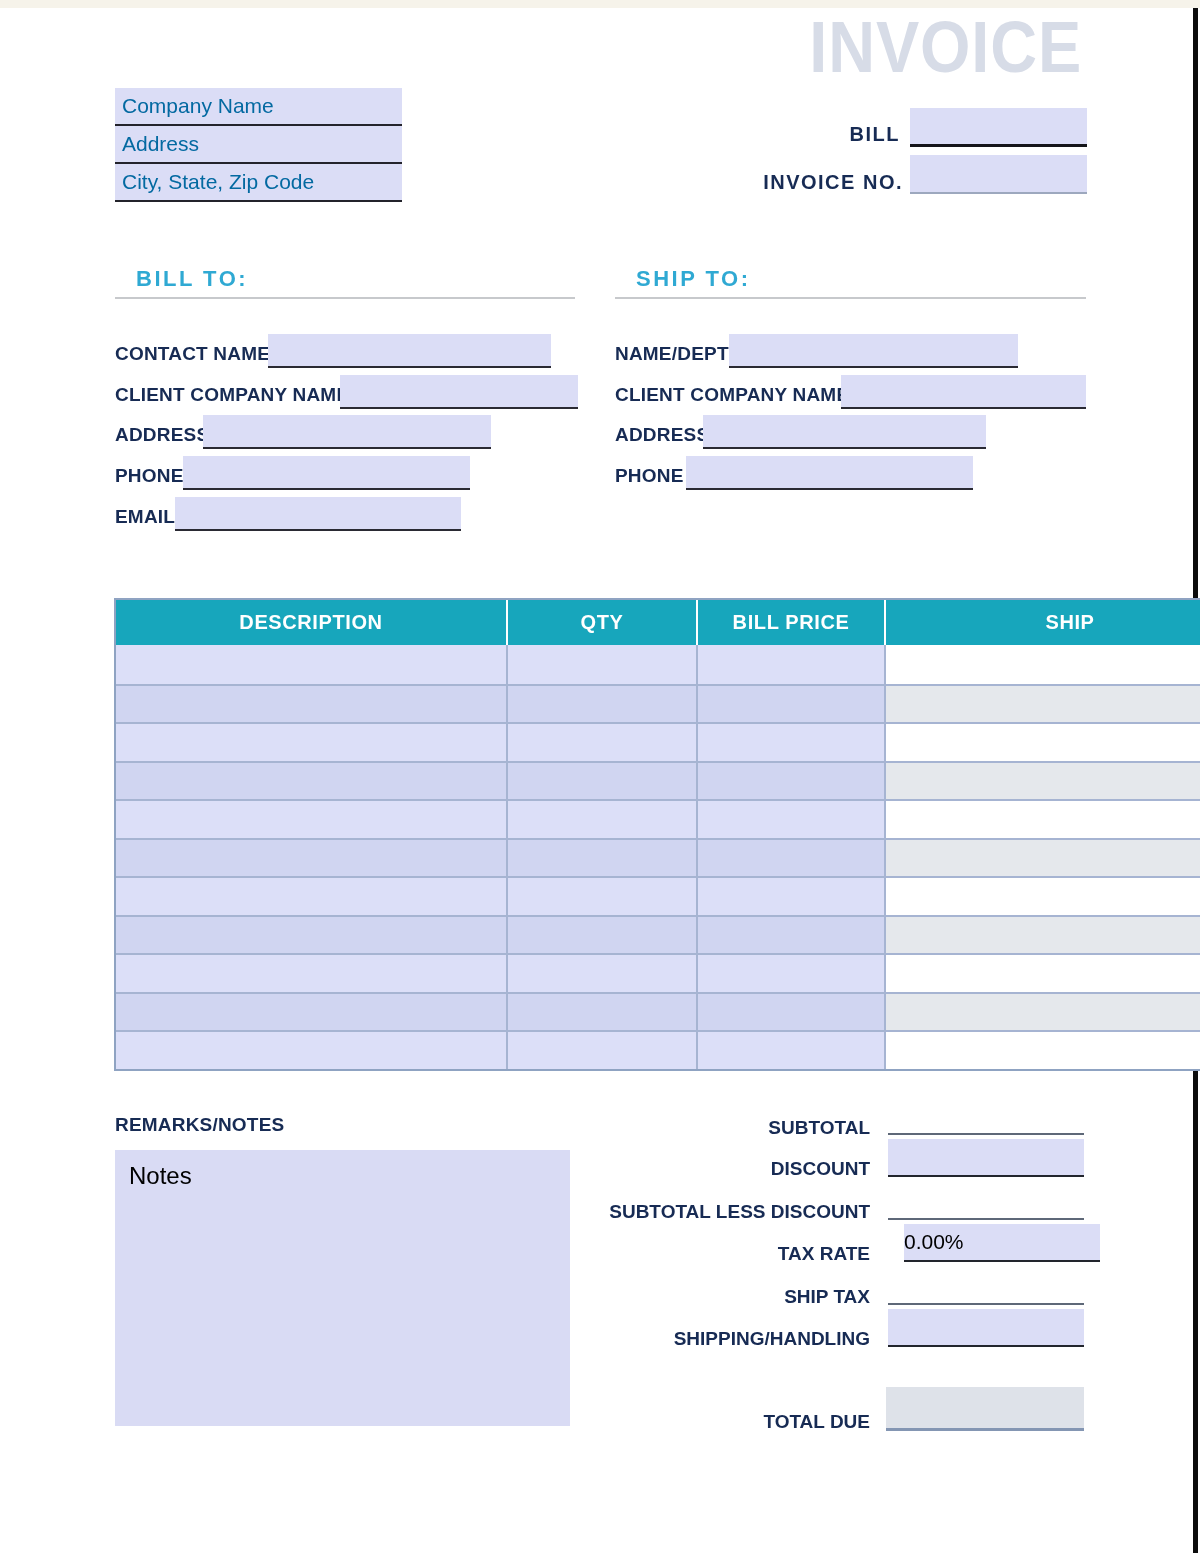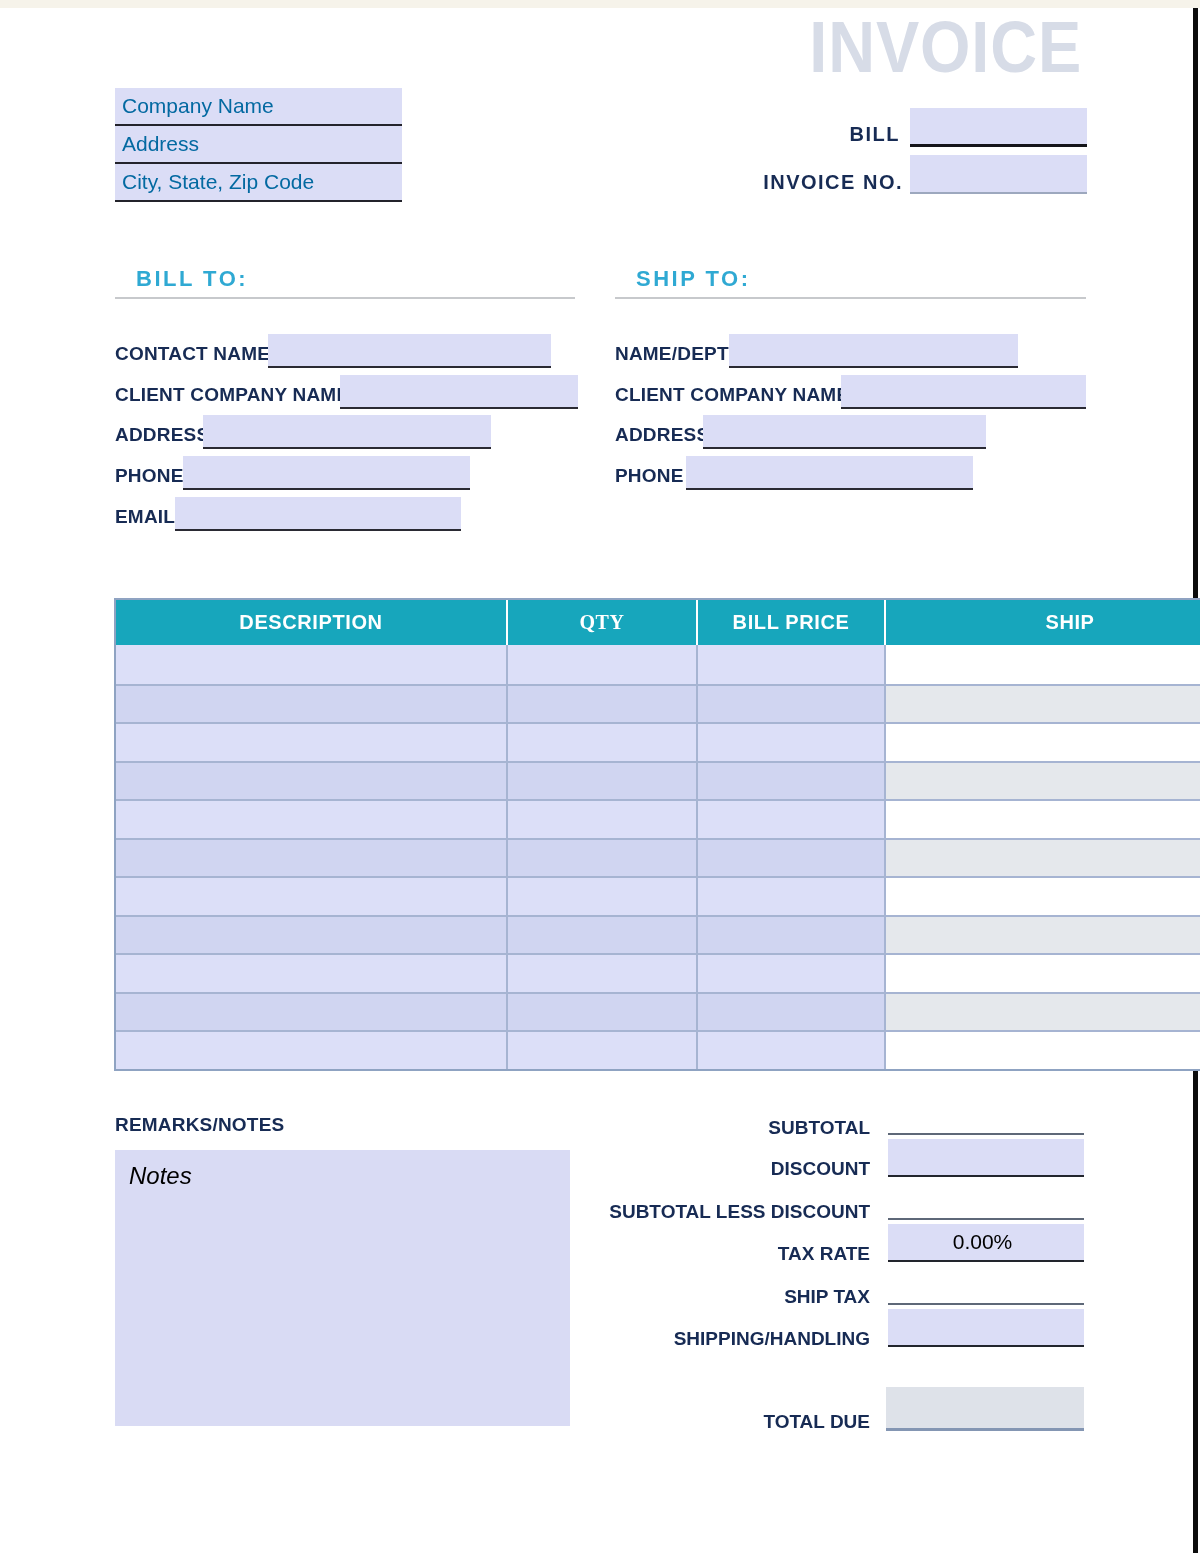--- a/index.html
+++ b/index.html
@@ -41,38 +41,38 @@
 
   
   .items-table{left:114px; top:598px; width:1142px; border:2px solid #8fa3c2;}
   .thead{display:flex; height:45px; background:var(--teal,#17a6bc);}
   .th{
     display:flex; align-items:center; justify-content:center;
     color:#fff; font-weight:bold; font-size:20px; letter-spacing:.6px;
     border-right:2px solid #ffffff; box-sizing:border-box;
   }
   .th:last-child{border-right:none;}
-  .c0{width:392px;} .c1{width:190px;font-family:Liberation Serif, serif;} .c2{width:188px;} .c3{width:186px; flex:1;}
+  .c0{width:392px;} .c1{width:190px;} .c2{width:188px;} .c3{width:186px; flex:1;}
   .trow{display:flex; height:38.5px; border-top:2px solid #a6b4d2; box-sizing:border-box;}
   .trow.first{border-top:none;}
   .tcell{box-sizing:border-box; border-right:2px solid #a6b4d2; height:100%;}
   .tcell:last-child{border-right:none;}
   .trow.light .tcell{background:#dcdff8;} .trow.light .tcell.total{background:#ffffff;}
   .trow.dark  .tcell{background:#d0d5f1;} .trow.dark  .tcell.total{background:#e5e8ec;}
 
   
   .remarks-label{left:115px; top:1114px; font-size:19px;}
   .notes-box{left:115px; top:1150px; width:455px; height:276px; background:#d9dbf4;
-    font-size:24px; color:#000; padding:12px 14px;font-style:italic;}
+    font-size:24px; color:#000; padding:12px 14px;}
 
   
   .sum-label{font-size:19px; right:330px; text-align:right;}
   .sum-line{left:888px; width:196px; height:2px; background:#5e6878;}
   .sum-field{left:888px; width:196px; height:38px; border-bottom:2px solid #22252d;}
-  .tax-value{font-size:21px; color:#000; text-align:center; padding:6px 7px 12px 0;}
+  .tax-value{font-size:21px; color:#000; text-align:left; padding:6px 7px 12px 0;margin-left:16px;}
   .total-due-field{left:886px; top:1387px; width:198px; height:44px; background:#dee2e9;
     border-bottom:3px solid #8496b3;}
 </style>
 </head>
 <body>
 
 <div class="page">
 
   <div class="abs top-strip"></div>
   <div class="abs right-edge"></div>

